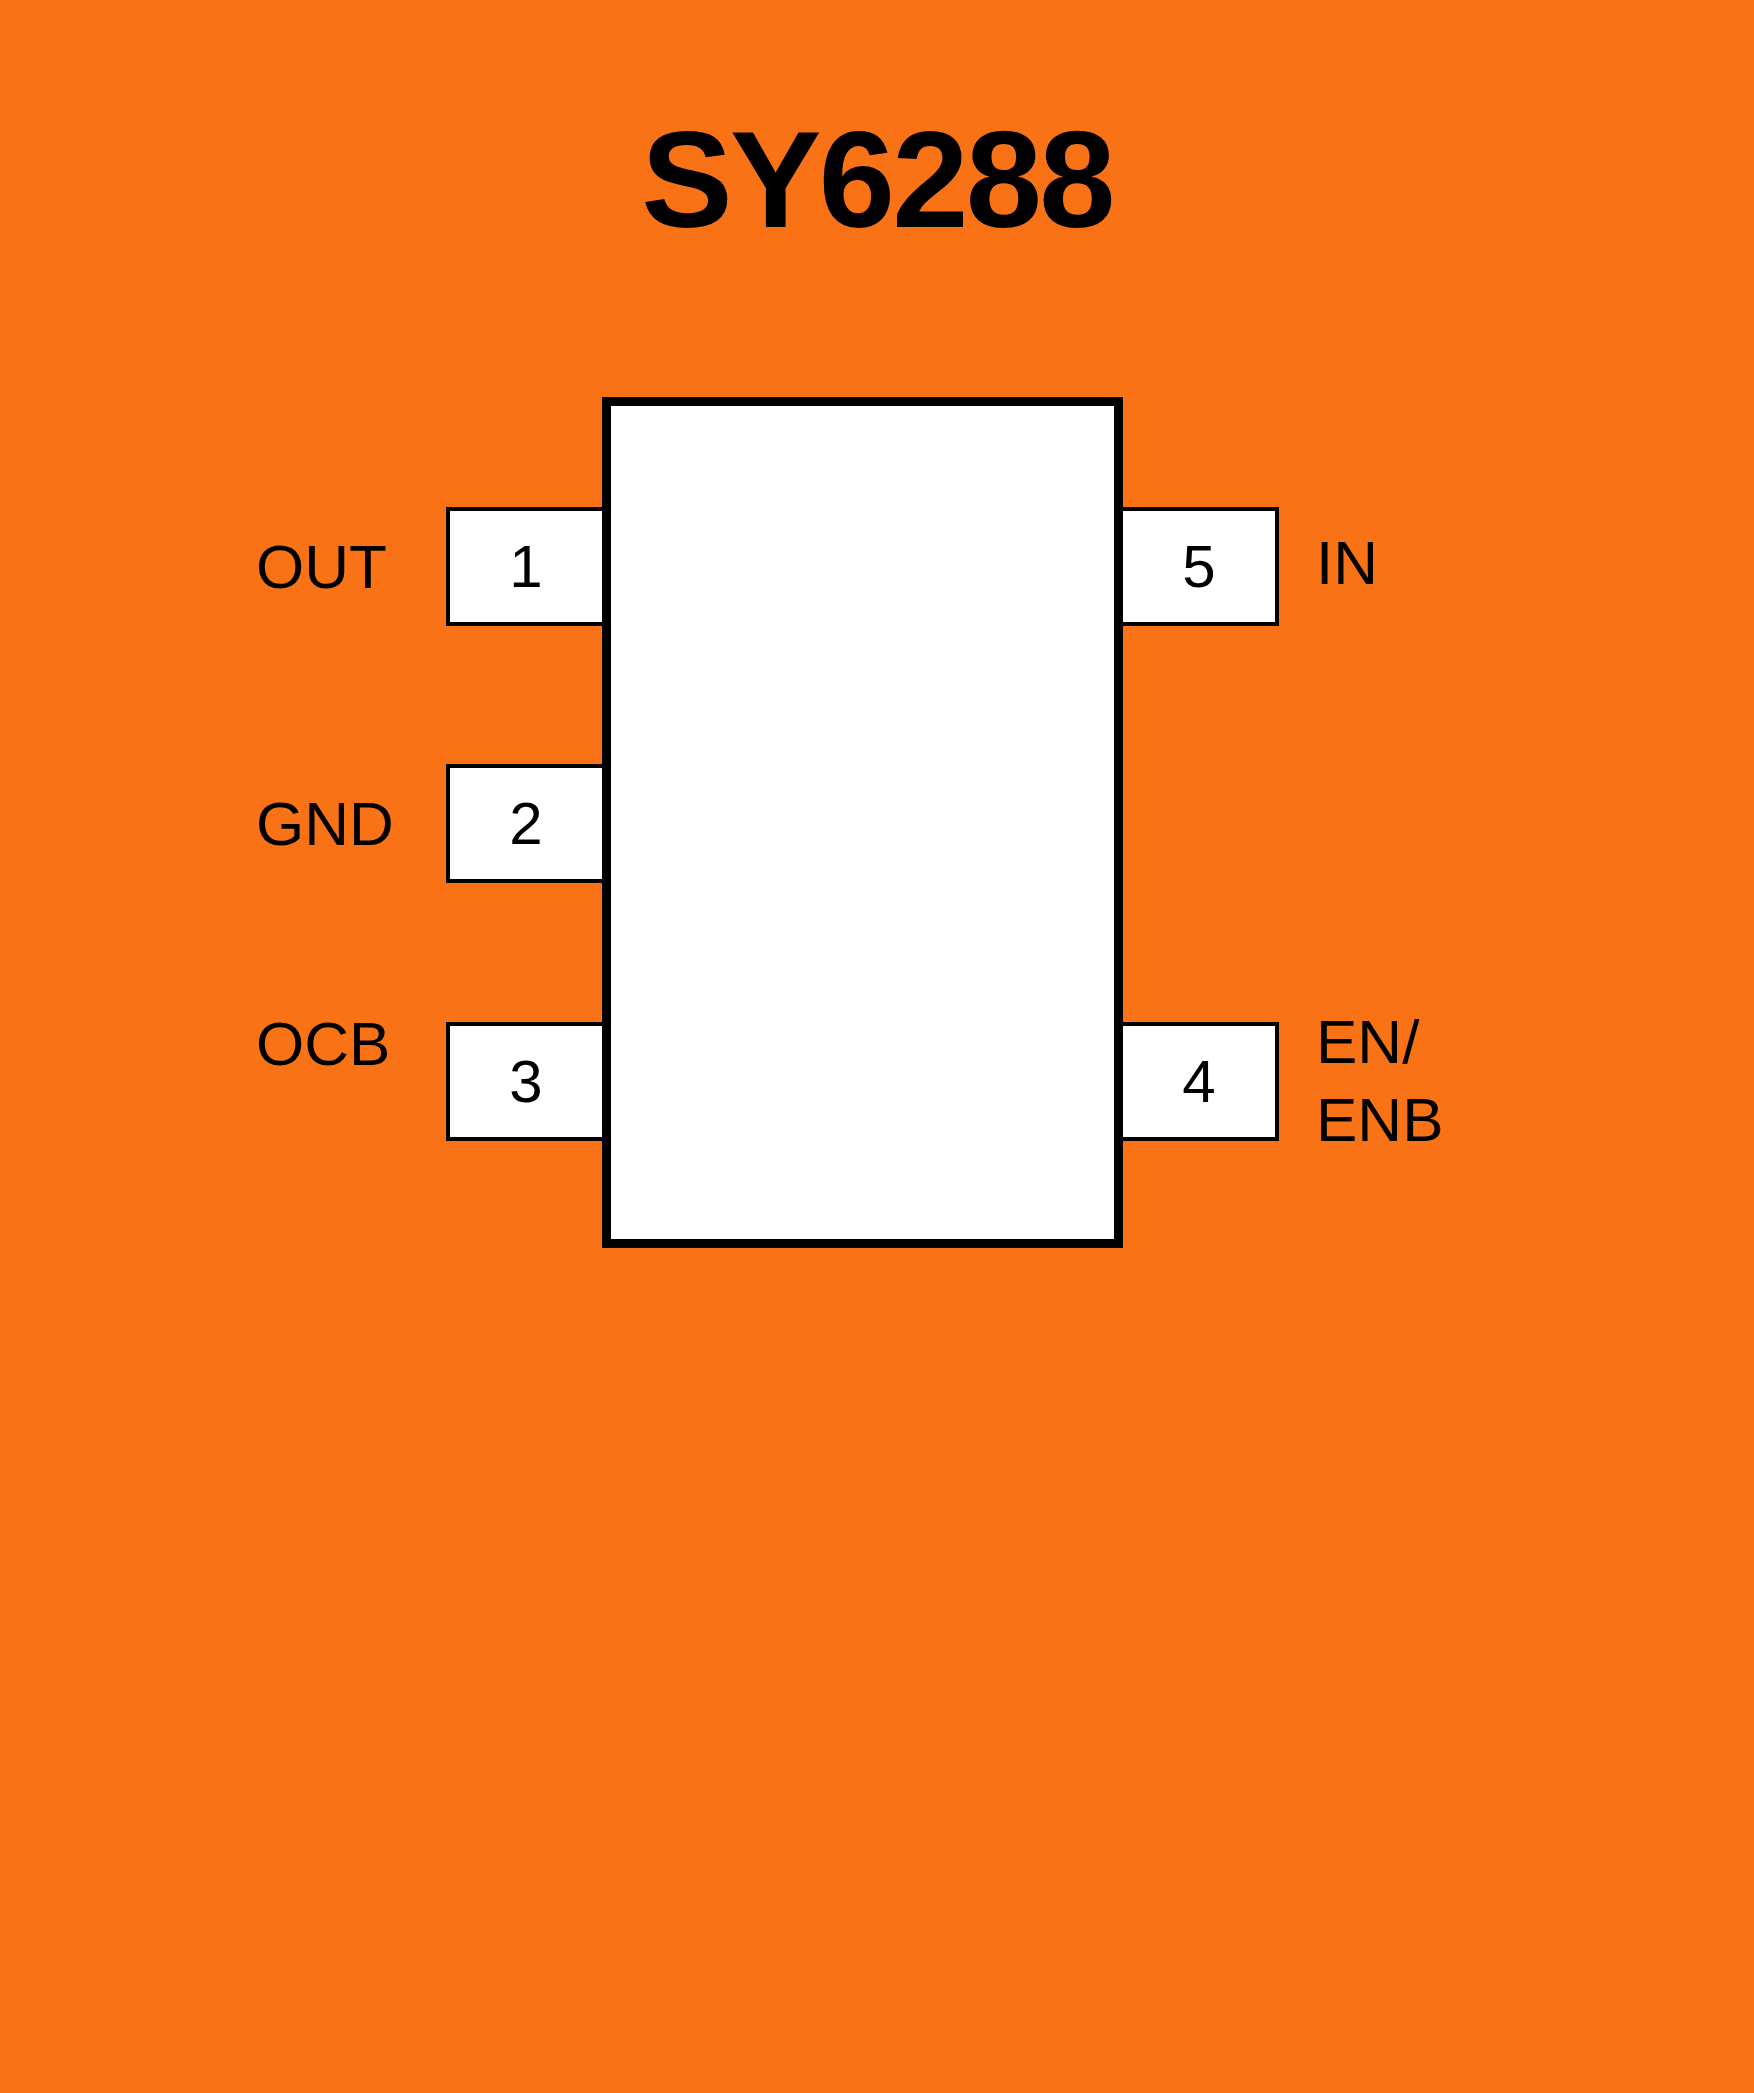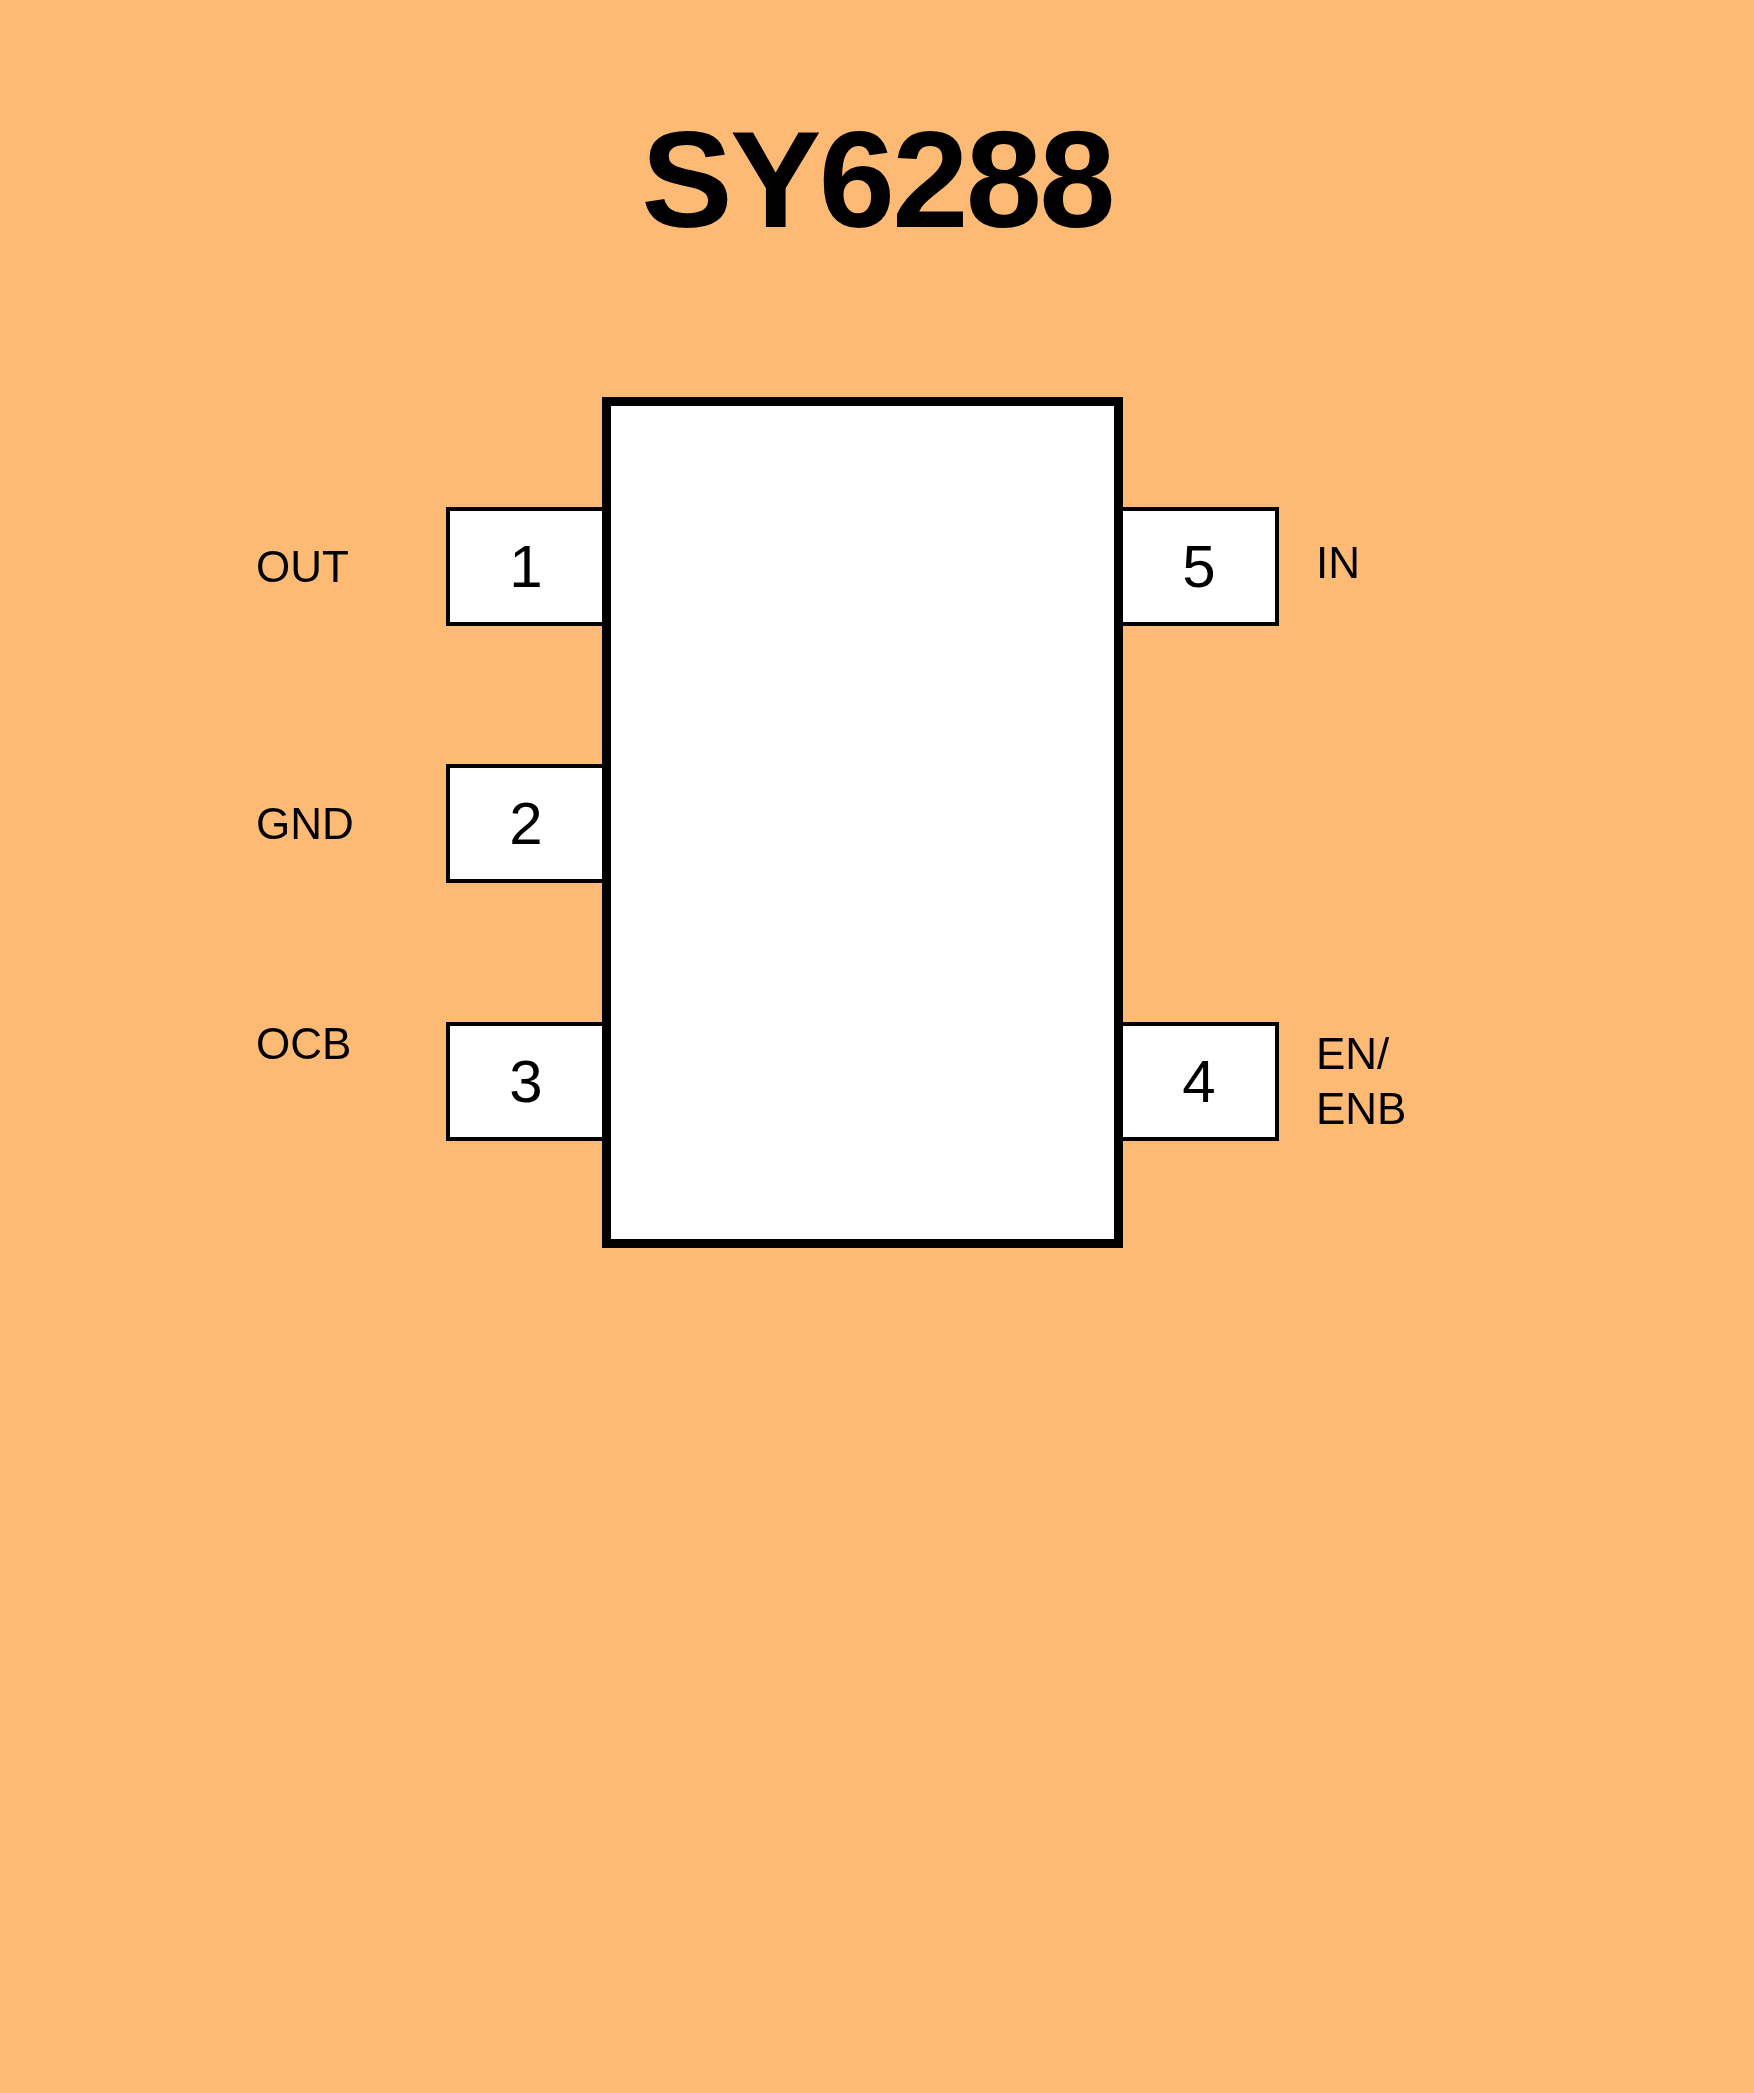--- a/index.html
+++ b/index.html
@@ -4,21 +4,21 @@
 <style>
   html, body {
     margin: 0;
     padding: 0;
     background: #ffffff;
   }
   .page {
     position: relative;
     width: 1754px;
     height: 2093px;
-    background: #fdba74;
+    background: #f97316;
     font-family: "Liberation Sans", sans-serif;
     color: #000000;
     overflow: hidden;
   }
   .title {
     position: absolute;
     left: 0;
     right: 0;
     top: 101px;
     text-align: center;
@@ -55,21 +55,21 @@
   .pin-box.left  { left: 446px; }
   .pin-box.right { left: 1119px; }
   .pin-1, .pin-5 { top: 507px; }
   .pin-2         { top: 764px; }
   .pin-3, .pin-4 { top: 1022px; }
 
   .pin-label {
     position: absolute;
     display: flex;
     align-items: center;
-    font-size: 44px;
+    font-size: 62px;
     color: #000000;
     white-space: pre-line;
     line-height: 1.25;
     z-index: 3;
   }
   .pin-label.left  { left: 256px; }
   .pin-label.right { left: 1316px; }
   .label-out { top: 507px;  height: 119px; }
   .label-gnd { top: 764px;  height: 119px; text-align: center; }
   .label-ocb { top: 984px; height: 119px; }

